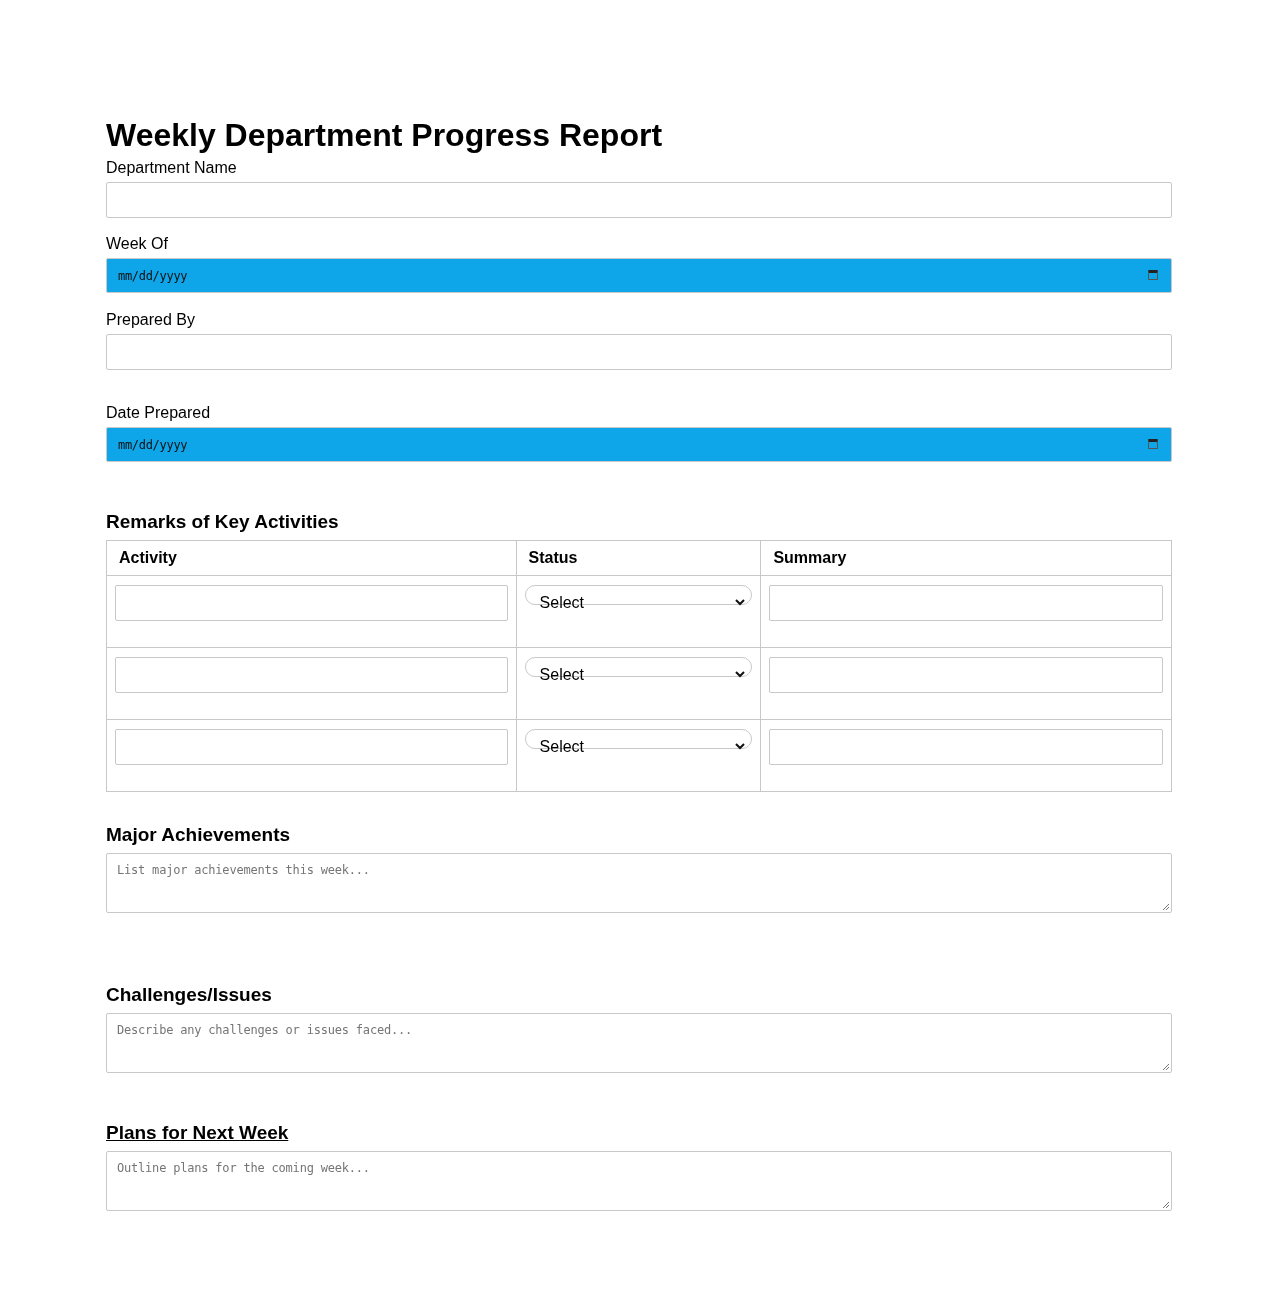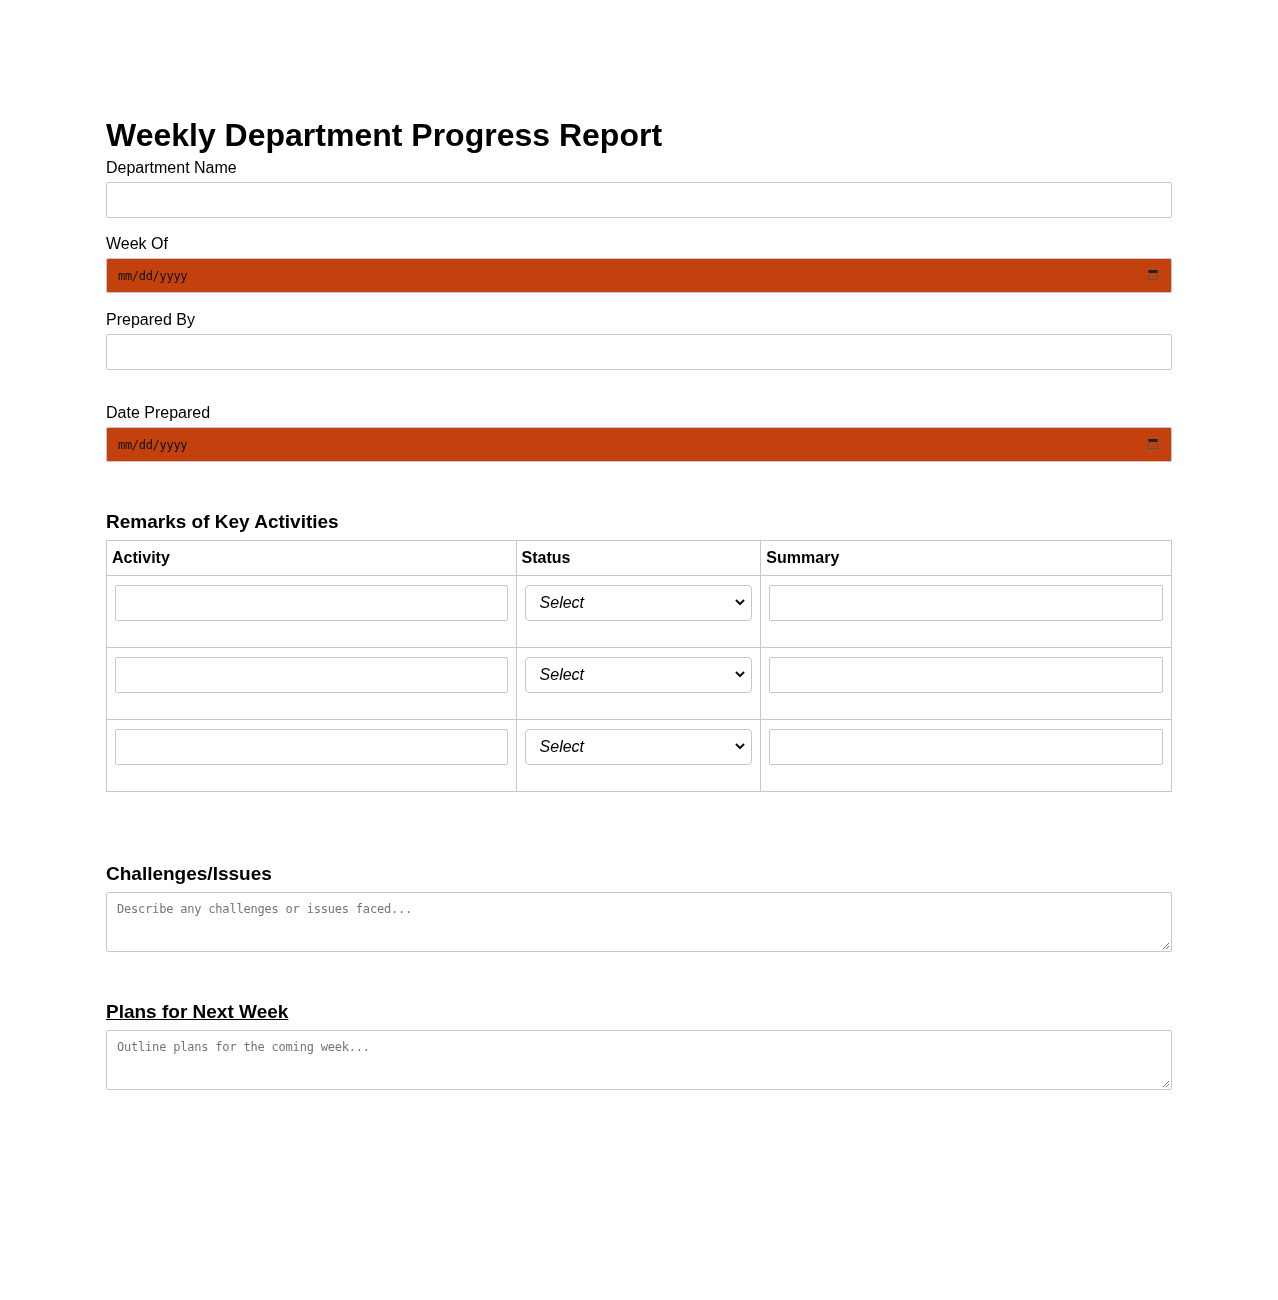--- a/index.html
+++ b/index.html
@@ -20,21 +20,21 @@
       display: block; font-size: 16px; line-height: 18px; margin: 0;
     }
     .text-input {
       display: block; width: 1066px; height: 36px;
       border: 1px solid #c8c8c8; border-radius: 2px; background: #fff;
       margin-top: 5px; padding: 0 10px;
       font-family: "Liberation Sans", sans-serif; font-size: 16px;
     }
     .date-input {
       position: relative; width: 1066px; height: 35px;
-      border: 1px solid #c8c8c8; border-radius: 2px; background: #c2410c;
+      border: 1px solid #c8c8c8; border-radius: 2px; background: #0ea5e9;
       margin-top: 5px;
     }
     .date-input .date-text {
       position: absolute; left: 11px; top: 10px;
       font-family: "DejaVu Sans Mono", monospace; font-size: 12px; color: #111;
       letter-spacing: -0.3px;
     }
     .date-input .cal-icon {
       position: absolute; right: 13px; top: 11px;
       width: 10px; height: 10px;
@@ -43,30 +43,30 @@
     }
     .section-title {
       font-size: 19px; font-weight: bold; margin: 0; line-height: 22px;
     }
     table {
       border-collapse: collapse; width: 1066px; margin-top: 7px;
     }
     th, td { border: 1px solid #c8c8c8; padding: 0; }
     th {
       text-align: left; font-size: 16px; font-weight: bold;
-      height: 35px; padding-left: 5px;
+      height: 35px; padding-left: 12px;
     }
     td { height: 72px; vertical-align: top; padding: 9px 8px 0 8px; }
     .cell-input {
       width: 100%; height: 36px; border: 1px solid #c8c8c8; border-radius: 2px;
       background: #fff;
     }
     .select-box {
-      position: relative; width: 100%; height: 36px; border: 1px solid #c8c8c8;
-      border-radius: 4px; background: #fff; font-style: italic;
+      position: relative; width: 100%; height: 20px; border: 1px solid #c8c8c8;
+      border-radius: 10px; background: #fff;
     }
     .select-box .sel-text {
       position: absolute; left: 14px; top: 8px; font-size: 16px;
     }
     .select-box .chev {
       position: absolute; right: 5px; top: 8px; width: 12px; height: 16px;
     }
     .textarea {
       position: relative; width: 1066px; height: 60px;
       border: 1px solid #c8c8c8; border-radius: 2px; background: #fff;
@@ -160,20 +160,29 @@
                   <path d="M2 6 L6 10 L10 6" stroke="#111" stroke-width="2" fill="none"></path>
                 </svg>
               </div>
             </td>
           <td><input class="cell-input" value="" style=""></td>
         </tr>
       </tbody>
     </table>
   </div>
 
+  <div style="margin-top:32px;">
+    <h2 class="section-title">Major Achievements</h2>
+    <div class="textarea">
+      <span class="ph">List major achievements this week...</span>
+      <svg class="grip" viewBox="0 0 9 9">
+          <path d="M8 2 L2 8 M8 5 L5 8" stroke="#777" stroke-width="1"></path>
+        </svg>
+    </div>
+  </div>
 
   <div style="margin-top:71px;">
     <h2 class="section-title">Challenges/Issues</h2>
     <div class="textarea">
       <span class="ph">Describe any challenges or issues faced...</span>
       <svg class="grip" viewBox="0 0 9 9">
           <path d="M8 2 L2 8 M8 5 L5 8" stroke="#777" stroke-width="1"></path>
         </svg>
     </div>
   </div>

